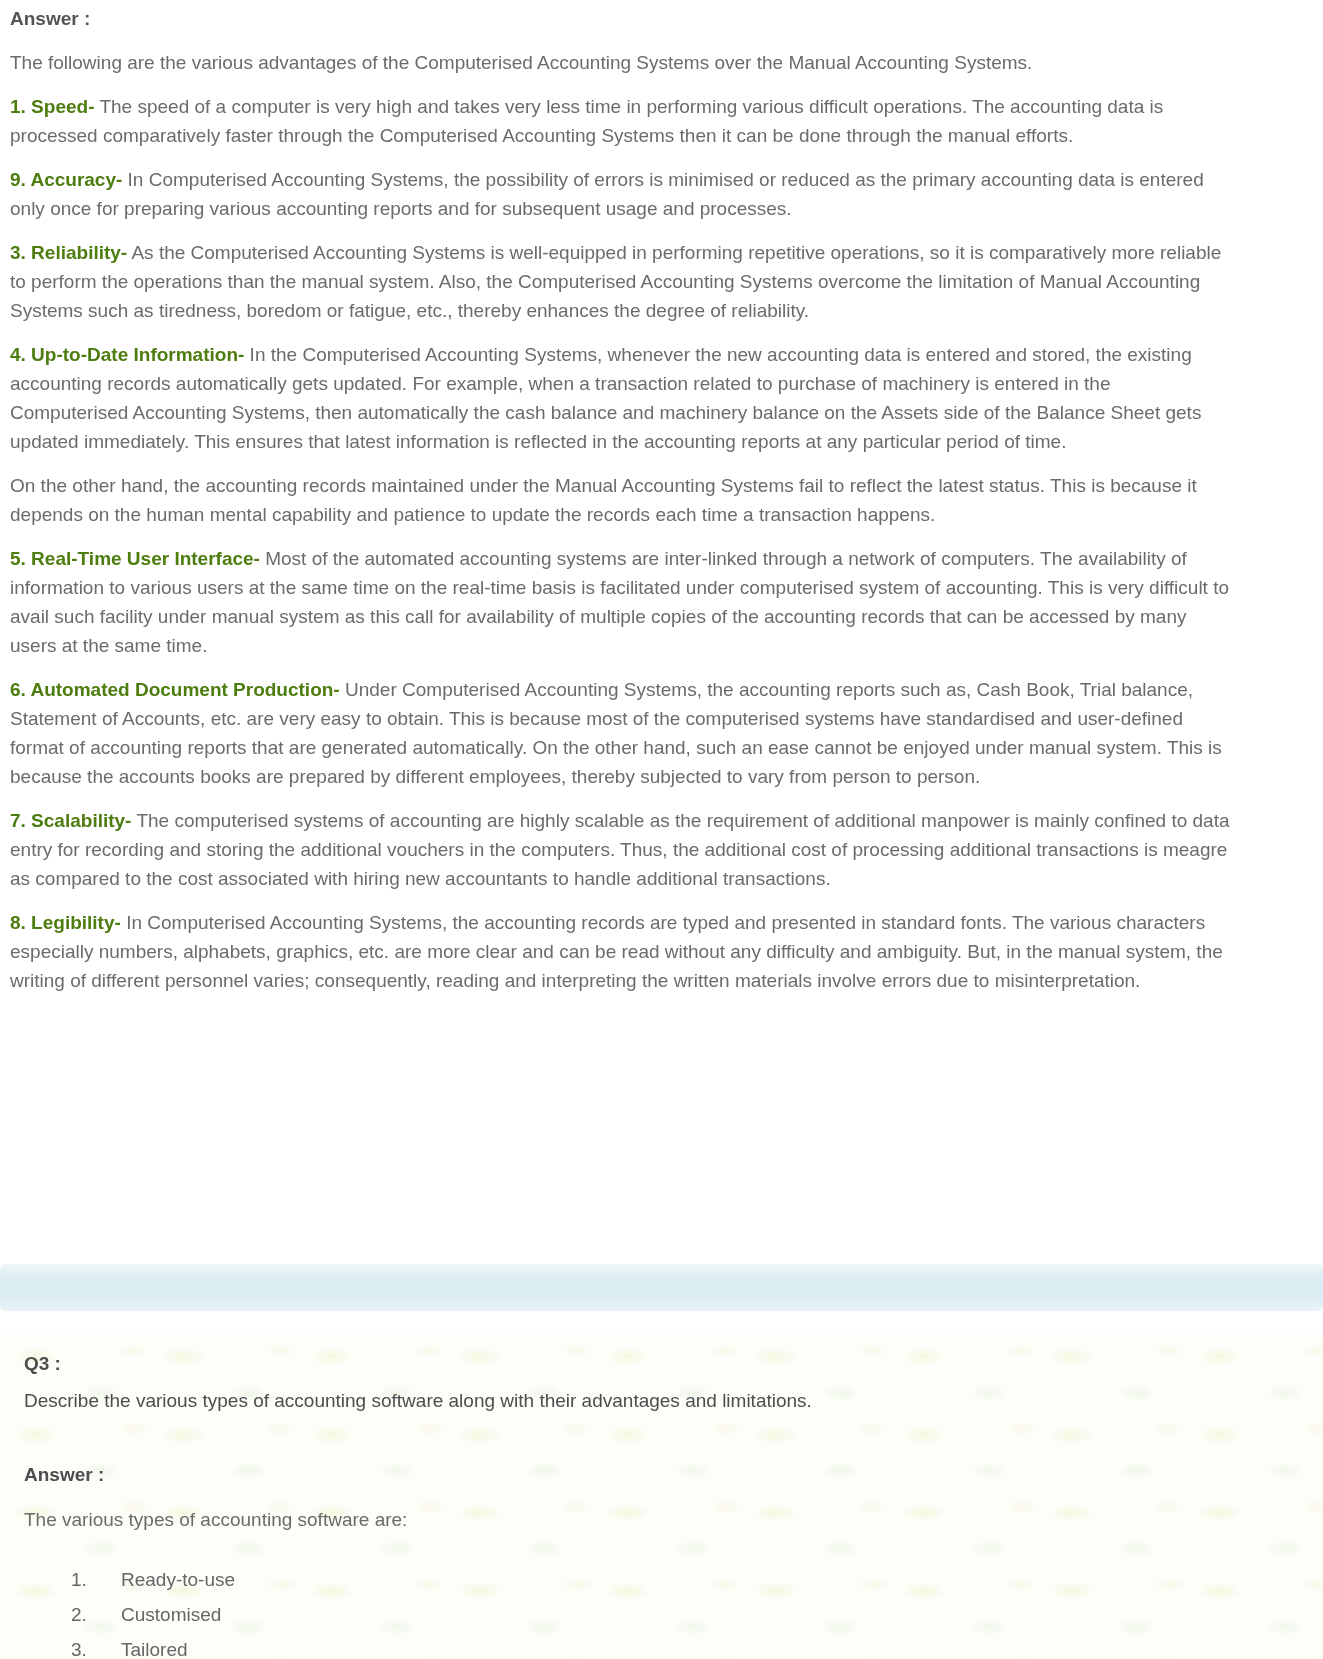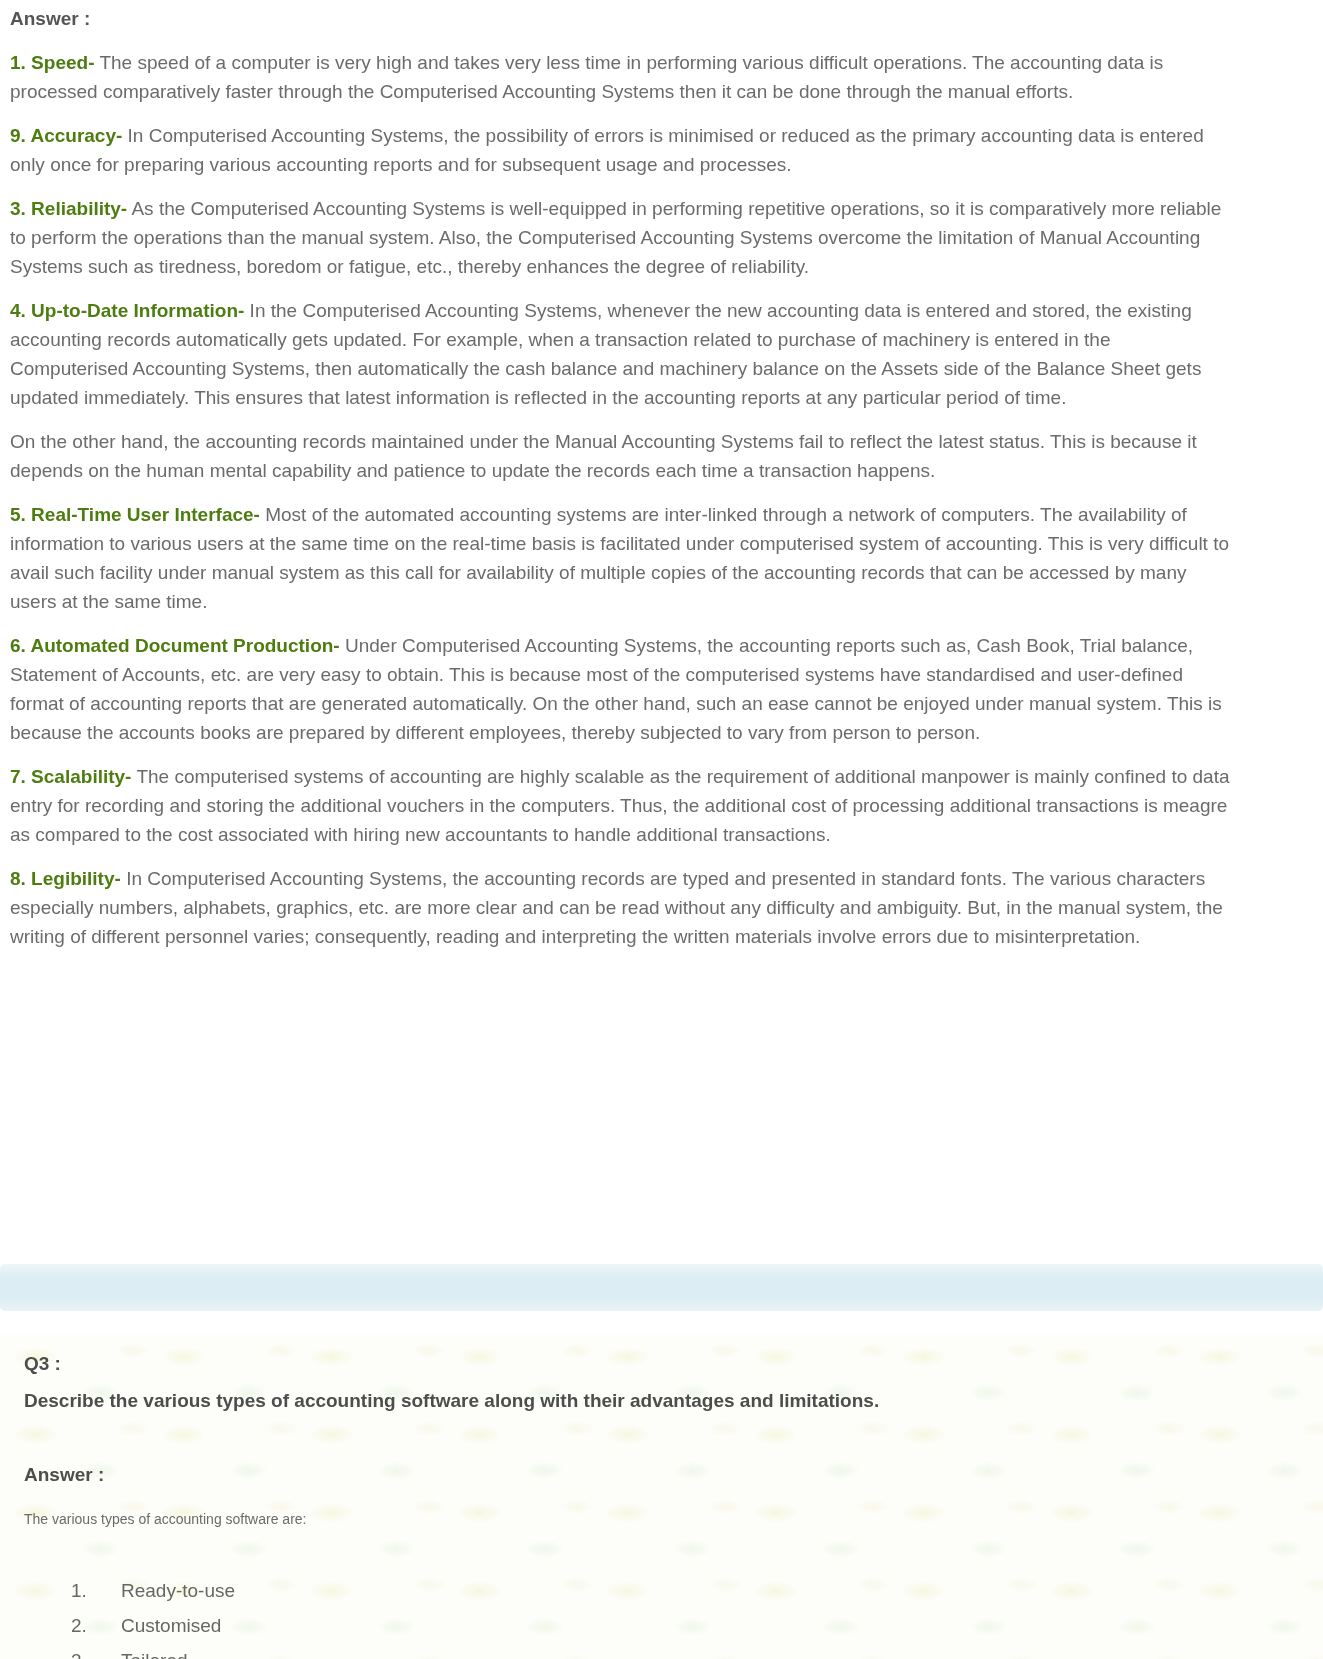--- a/index.html
+++ b/index.html
@@ -59,36 +59,36 @@
   .q-label {
     font-size: 19px;
     line-height: 29px;
     font-weight: bold;
     color: #4d4d4d;
     margin: 0 0 8px 0;
   }
   .q-question {
     font-size: 19px;
     line-height: 29px;
-    font-weight: bold;
+    font-weight: normal;
     color: #4d4d4d;
     margin: 0 0 45px 0;
   }
   .q-answer-label {
     font-size: 19px;
     line-height: 29px;
     font-weight: bold;
     color: #4d4d4d;
     margin: 0 0 16px 0;
   }
   .q-intro {
-    font-size: 14px;
+    font-size: 19px;
     line-height: 29px;
     color: #6b6b6b;
-    margin: 0 0 42px 0;
+    margin: 0 0 31px 0;
   }
   .type-row {
     display: flex;
     margin: 6px 0 0 47px;
     font-size: 19px;
     line-height: 29px;
     color: #666666;
   }
   .type-row:first-of-type {
     margin-top: 0;
@@ -100,20 +100,21 @@
   .type-label {
     flex: 1;
   }
 </style>
 </head>
 <body>
 
 <div class="main">
   <p class="heading">Answer :</p>
 
+  <p class="body"><b class="lead"></b><span>The following are the various advantages of the Computerised Accounting Systems over the Manual Accounting Systems.</span></p>
 
   <p class="body"><b class="lead">1. Speed-</b><span> The speed of a computer is very high and takes very less time in performing various difficult operations. The accounting data is processed comparatively faster through the Computerised Accounting Systems then it can be done through the manual efforts.</span></p>
 
   <p class="body"><b class="lead">9. Accuracy-</b><span> In Computerised Accounting Systems, the possibility of errors is minimised or reduced as the primary accounting data is entered only once for preparing various accounting reports and for subsequent usage and processes.</span></p>
 
 
   <p class="body"><b class="lead">3. Reliability-</b><span> As the Computerised Accounting Systems is well-equipped in performing repetitive operations, so it is comparatively more reliable to perform the operations than the manual system. Also, the Computerised Accounting Systems overcome the limitation of Manual Accounting Systems such as tiredness, boredom or fatigue, etc., thereby enhances the degree of reliability.</span></p>
 
   <p class="body"><b class="lead">4. Up-to-Date Information-</b><span> In the Computerised Accounting Systems, whenever the new accounting data is entered and stored, the existing accounting records automatically gets updated. For example, when a transaction related to purchase of machinery is entered in the Computerised Accounting Systems, then automatically the cash balance and machinery balance on the Assets side of the Balance Sheet gets updated immediately. This ensures that latest information is reflected in the accounting reports at any particular period of time.</span></p>
 

